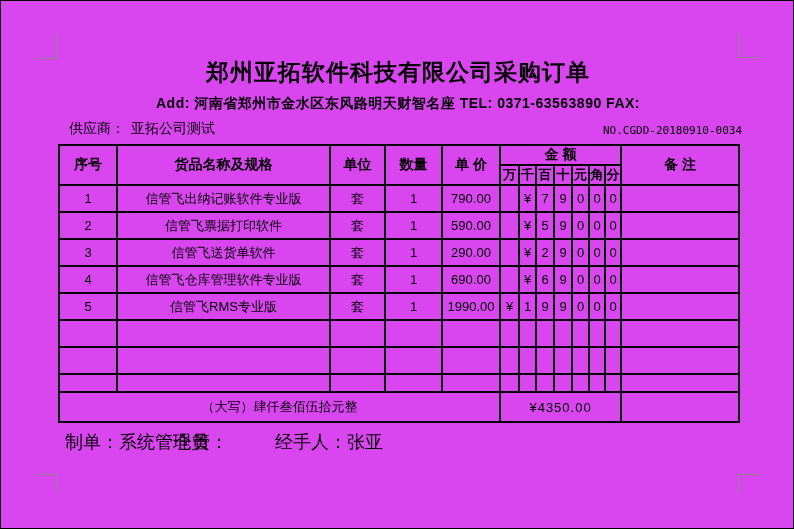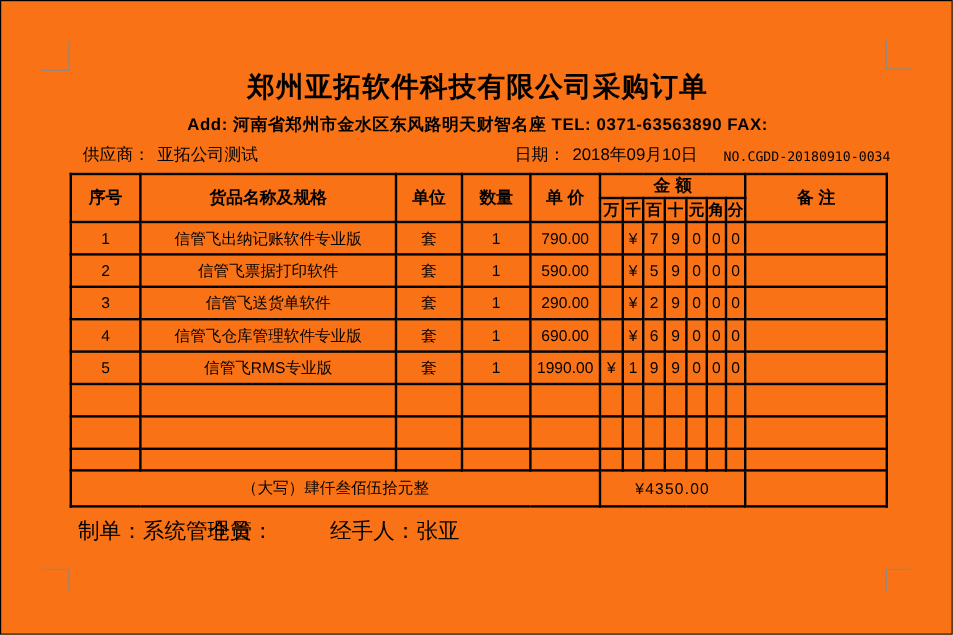--- a/index.html
+++ b/index.html
@@ -1,20 +1,20 @@
 <!DOCTYPE html>
 <html><head>
 <meta charset="utf-8">
 <style>
   * { box-sizing: border-box; }
   html, body { margin: 0; padding: 0; background: #fff; }
   .sheet {
     position: relative;
     width: 794px; height: 529px;
-    background: #f97316;
+    background: #d946ef;
     border: 1px solid #000000;
     font-family: "Liberation Sans", sans-serif;
     color: #000000;
     overflow: hidden;
     padding-left: 18px;
   }
   
   .mark { position: absolute; }
   .mark-tl { left: 34px;  top: 33px;  width: 23px; height: 25px; border-right: 1px solid #8a8a8a; border-bottom: 1px solid #8a8a8a; }
   .mark-tr { left: 737px; top: 32px;  width: 21px; height: 25px; border-left: 1px solid #8a8a8a;  border-bottom: 1px solid #8a8a8a; }
@@ -77,23 +77,20 @@
   <div class="mark mark-tr"></div>
   <div class="mark mark-bl"></div>
   <div class="mark mark-br"></div>
 
   <div class="title">郑州亚拓软件科技有限公司采购订单</div>
   <div class="addr">Add: 河南省郑州市金水区东风路明天财智名座  TEL: 0371-63563890 FAX:</div>
 
   <div class="info">
     <span class="supplier">
       <span class="lbl">供应商：</span><span>亚拓公司测试</span>
-    </span>
-    <span class="date">
-      <span class="lbl">日期：</span><span>2018年09月10日</span>
     </span>
     <span class="orderno">NO.CGDD-20180910-0034</span>
   </div>
 
   <table class="po">
     <colgroup>
       <col style="width:58px">
         <col style="width:213px">
         <col style="width:55px">
         <col style="width:57px">

